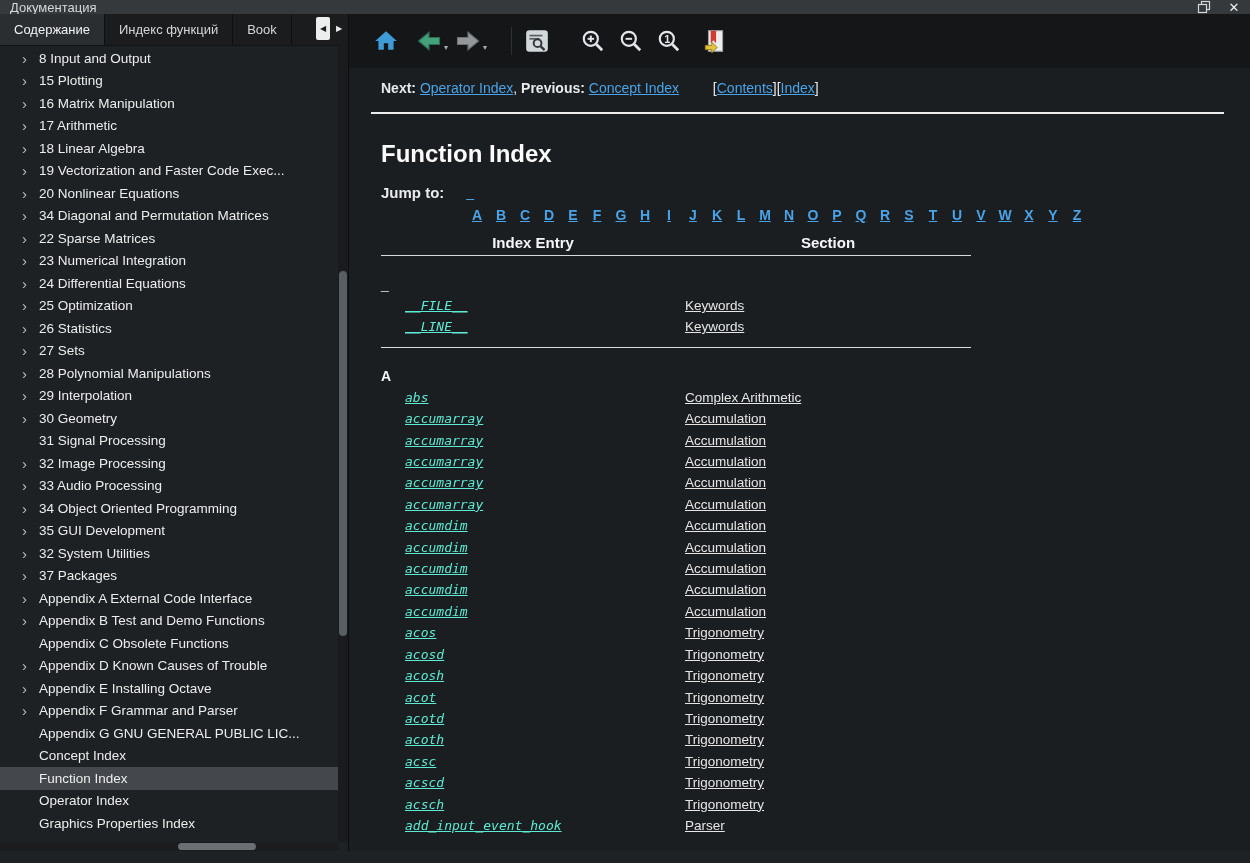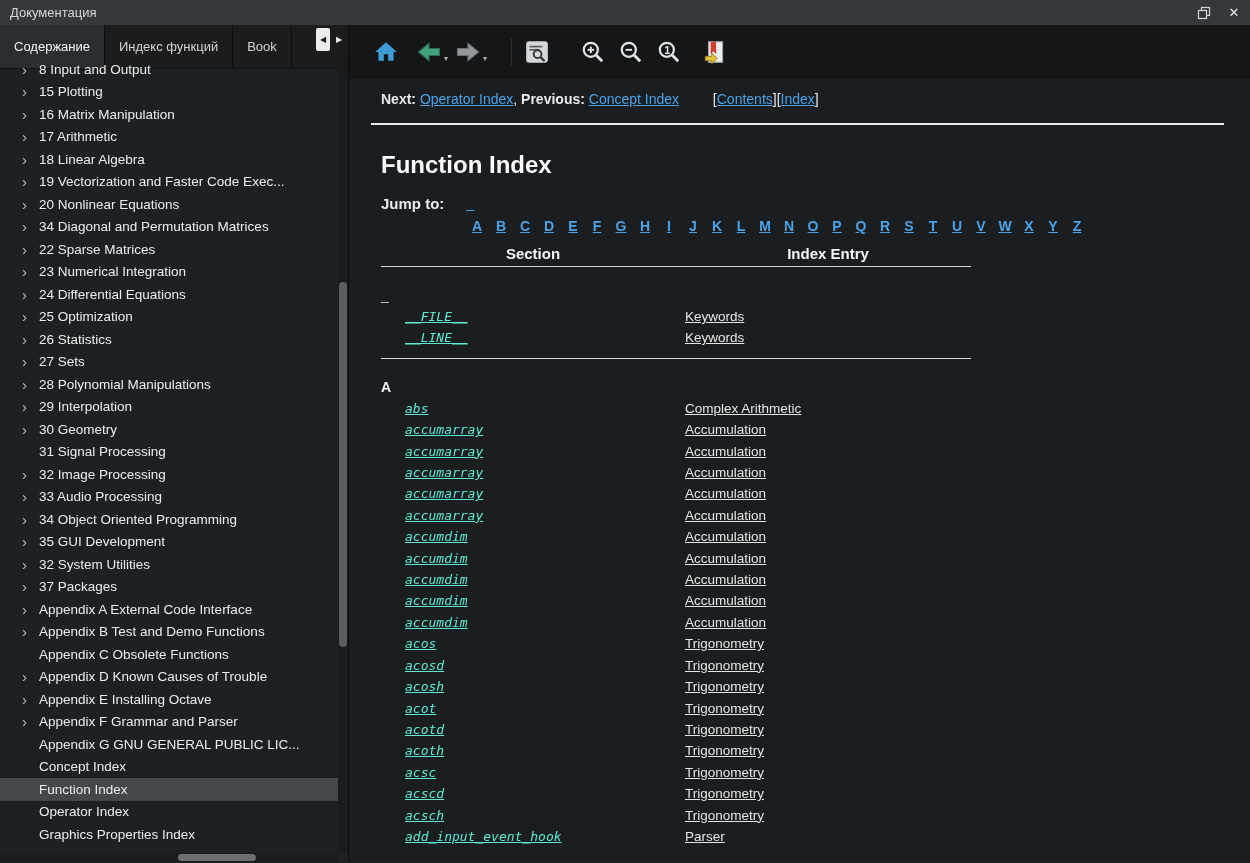--- a/index.html
+++ b/index.html
@@ -1,37 +1,37 @@
 <!DOCTYPE html>
 <html><head>
 <meta charset="utf-8">
 <style>
   * { box-sizing: border-box; margin: 0; padding: 0; }
   html,body { width:1250px; height:863px; overflow:hidden; background:#1f2224;
     font-family:"Liberation Sans", sans-serif; }
   .window { position:relative; width:1250px; height:863px; background:#1f2224; }
 
   
-  .titlebar { height:25px; background:#35393c; display:flex; align-items:center;
+  .titlebar { height:14px; background:#35393c; display:flex; align-items:center;
     padding:0 8px 0 10px; color:#d6d8d9; font-size:13px; }
   .titlebar .title { flex:1; }
   .win-btns { display:flex; align-items:center; gap:14px; }
   .win-btn { width:16px; height:16px; display:flex; align-items:center; justify-content:center;
     color:#e2e4e5; cursor:default; }
   .win-btn svg { display:block; }
   .close-glyph { font-size:13px; line-height:1; color:#eceeee; }
 
   
   .main { display:flex; height:837px; }
   .left-panel { position:relative; width:348px; background:#1e2124; flex:none; }
   .right-panel { flex:1; display:flex; flex-direction:column; background:#1b1e20;
     border-left:1px solid #0c0d0e; min-width:0; }
 
   
-  .tabbar { position:relative; height:44px; background:#1a1c1d; display:flex;
+  .tabbar { position:relative; height:32px; background:#1a1c1d; display:flex;
     border-bottom:1px solid #121314; }
   .tab { display:flex; align-items:center; padding:0 14px; font-size:13px; color:#d4d6d7;
     border-right:1px solid #0d0e0f; white-space:nowrap; max-width:140px; overflow:hidden; }
   .tab.active { background:#2b2e30; color:#f2f3f4; }
   .tab-scroll-btns { position:absolute; right:2px; top:3px; display:flex; gap:2px; }
   .tab-scroll { width:14px; height:23px; display:flex; align-items:center; justify-content:center;
     font-size:8px; }
   .tab-scroll.left { background:#eceeee; color:#1c1e1f; border-radius:2px; }
   .tab-scroll.right { color:#e8eaeb; }
 
@@ -368,22 +368,22 @@
 
       <hr class="top-rule">
 
       <div class="doc">
         <h1>Function Index</h1>
         <div class="jump-row">
           <span class="jump-label">Jump to:</span><a class="letter" style="width:auto;">_</a>
         </div>
         <div class="letters" id="letters"><a class="letter">A</a><a class="letter">B</a><a class="letter">C</a><a class="letter">D</a><a class="letter">E</a><a class="letter">F</a><a class="letter">G</a><a class="letter">H</a><a class="letter">I</a><a class="letter">J</a><a class="letter">K</a><a class="letter">L</a><a class="letter">M</a><a class="letter">N</a><a class="letter">O</a><a class="letter">P</a><a class="letter">Q</a><a class="letter">R</a><a class="letter">S</a><a class="letter">T</a><a class="letter">U</a><a class="letter">V</a><a class="letter">W</a><a class="letter">X</a><a class="letter">Y</a><a class="letter">Z</a></div>
         <div class="tbl-header">
+          <span>Index Entry</span>
           <span>Section</span>
-          <span>Index Entry</span>
         </div>
         <hr class="tbl-rule">
         <div id="index-table">
             <div class="group-marker">_</div>
             <div class="idx-row">
               <a class="fn-link">__FILE__</a>
               <a class="sec-link">Keywords</a>
             </div>
             <div class="idx-row">
               <a class="fn-link">__LINE__</a>

